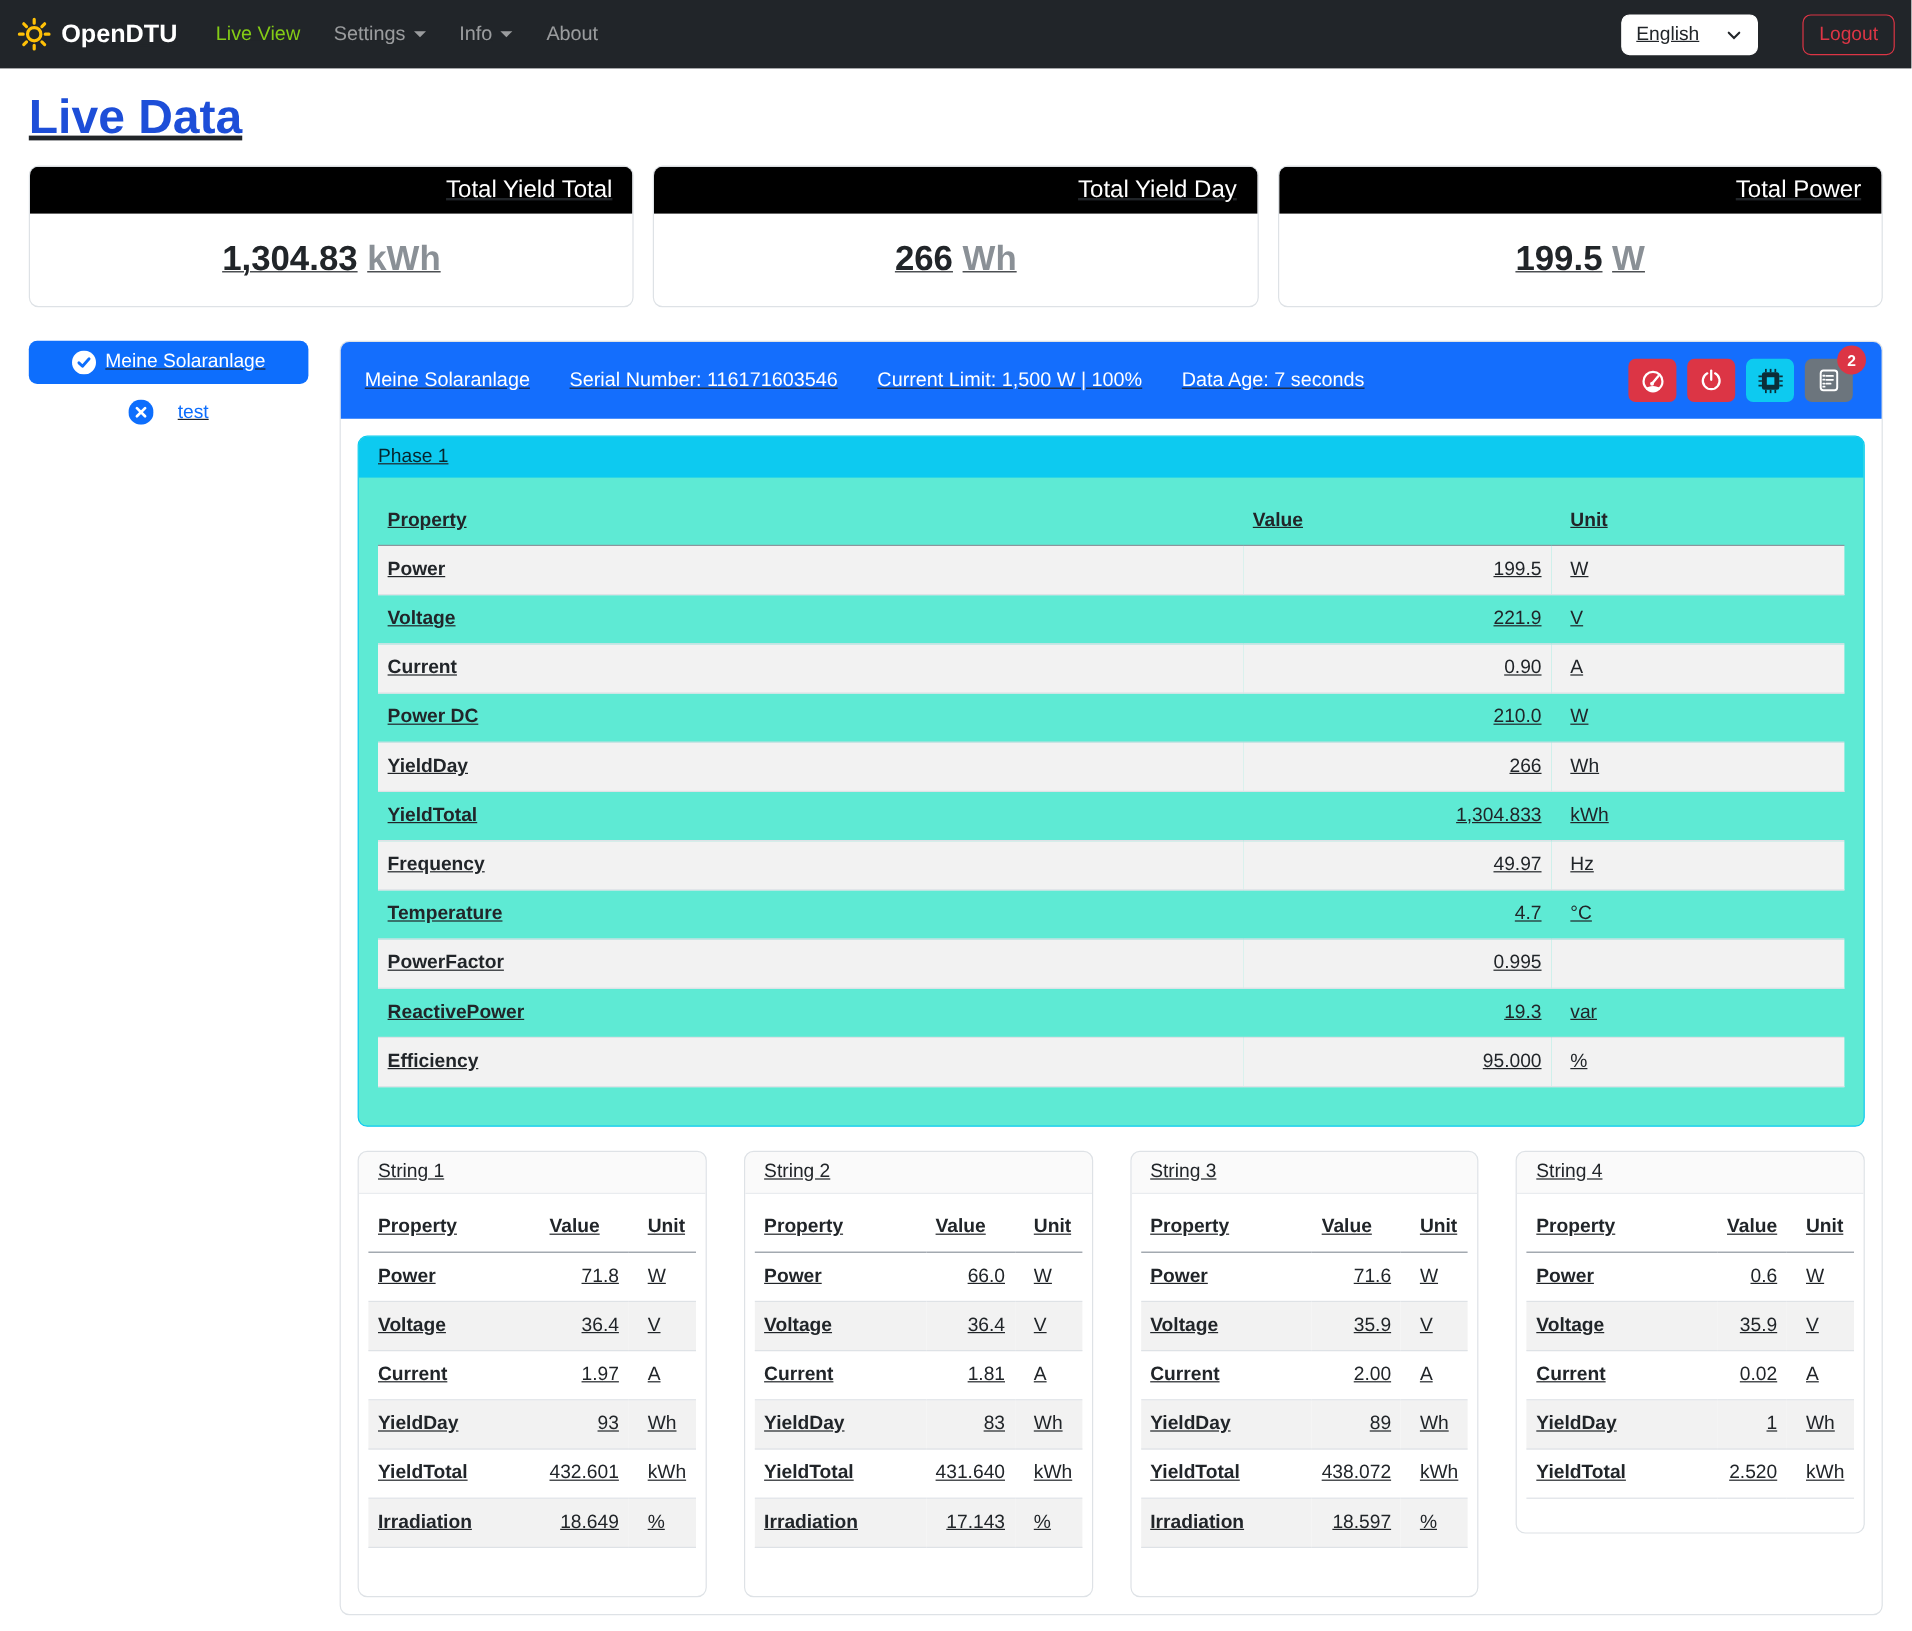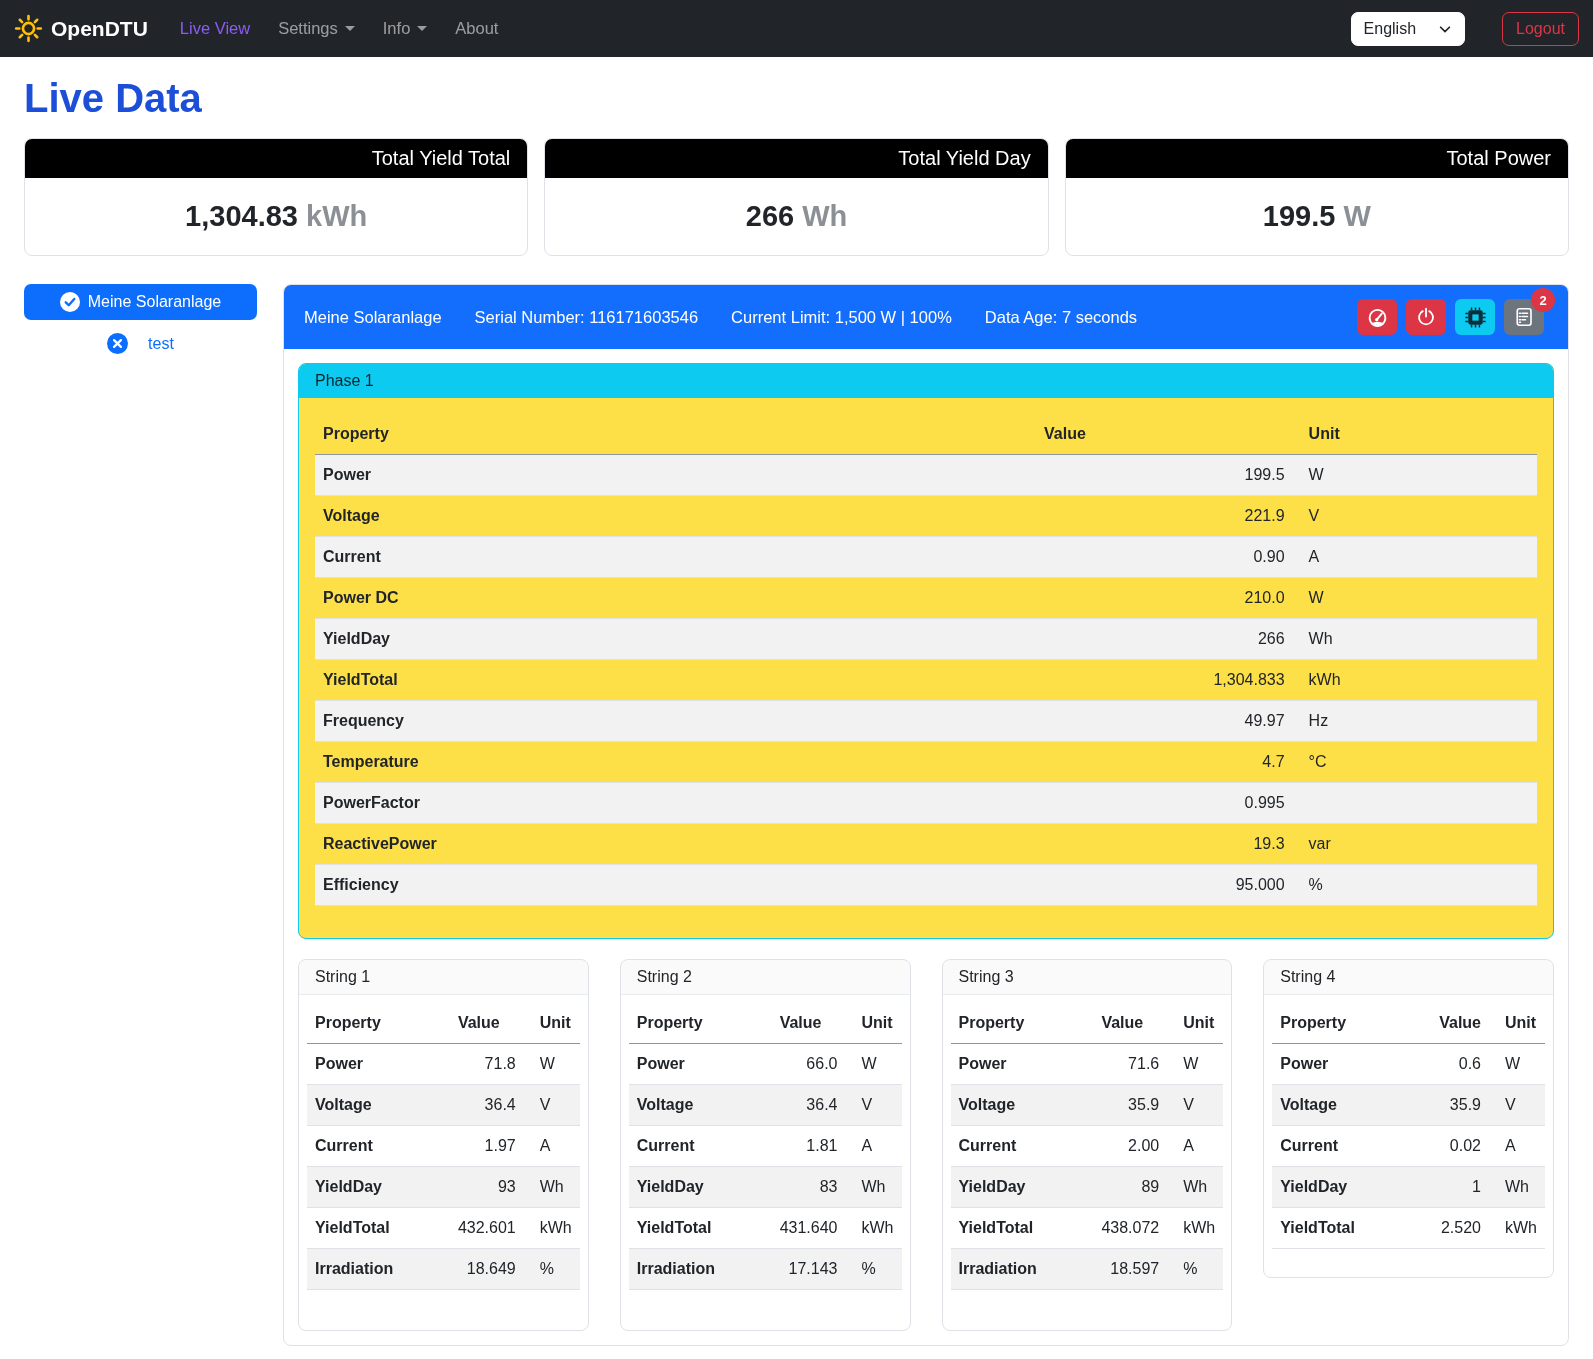--- a/index.html
+++ b/index.html
@@ -1,25 +1,25 @@
 <!DOCTYPE html>
 <html><head>
 <meta charset="utf-8">
 <style>
   * { box-sizing: border-box; }
   html, body { margin: 0; padding: 0; background: #fff; }
   body { font-family: "Liberation Sans", sans-serif; color: #212529; }
-  .page { width: 1593px; min-height: 1359px; background: #fff; }
+  .page { width: 1593px; min-height: 1359px; background: #fff; text-decoration: underline; }
 
   
   .navbar { height: 57px; background: #212529; display: flex; align-items: center; padding: 0 14px; }
   .brand { display: flex; align-items: center; gap: 8px; color: #fff; font-size: 21px; font-weight: 700; cursor: pointer; }
   .nav-links { display: flex; align-items: center; margin-left: 18px; }
   .nav-link { font-size: 16.5px; color: rgba(255,255,255,.55); padding: 8px 14px; cursor: pointer; display: flex; align-items: center; gap: 7px; }
-  .nav-link.active { color: #8b5cf6; }
+  .nav-link.active { color: #84cc16; }
   .caret { width: 0; height: 0; border-left: 5px solid transparent; border-right: 5px solid transparent; border-top: 5px solid rgba(255,255,255,.55); display: inline-block; }
   .nav-right { margin-left: auto; display: flex; align-items: center; }
   .lang-select { background: #fff; color: #212529; border-radius: 7px; font-size: 16px; padding: 7px 12px; display: flex; align-items: center; gap: 22px; cursor: pointer; border: 1px solid #fff; }
   .logout-btn { background: transparent; border: 1px solid #dc3545; color: #dc3545; font-size: 16px; border-radius: 7px; padding: 7px 13px; cursor: pointer; font-family: inherit; margin-left: 37px; }
 
   
   .container { padding: 0 24px; }
   h1.page-title { font-size: 40px; font-weight: 700; margin: 19px 0 17px 0; color: #1d4ed8; }
 
   
@@ -41,21 +41,21 @@
   .inv-header { background: #146efd; border-radius: 7px 7px 0 0; height: 64px; display: flex; align-items: center; gap: 33px; padding: 0 24px 0 20px; color: #fff; font-size: 16.5px; }
   .icon-group { margin-left: auto; display: flex; gap: 9px; align-items: center; }
   .icon-btn { width: 40px; height: 36px; border: none; border-radius: 6px; display: flex; align-items: center; justify-content: center; cursor: pointer; position: relative; padding: 0; }
   .icon-btn.red { background: #dc3545; }
   .icon-btn.cyan { background: #0dcaf0; }
   .icon-btn.grey { background: #6c757d; }
   .badge { position: absolute; top: -11px; right: -11px; background: #dc3545; color: #fff; width: 24px; height: 24px; border-radius: 50%; font-size: 13px; font-weight: 700; display: flex; align-items: center; justify-content: center; }
   .inv-body { padding: 14px; }
 
   
-  .phase-card { border: 1px solid #0dcaf0; border-radius: 8px; overflow: hidden; background: #fde047; }
+  .phase-card { border: 1px solid #0dcaf0; border-radius: 8px; overflow: hidden; background: #5eead4; }
   .phase-header { background: #0dcaf0; color: #06262e; font-size: 16px; padding: 8px 16px; }
   .phase-body { padding: 16px; }
 
   
   table.data-table { width: 100%; border-collapse: collapse; font-size: 16px; margin-bottom: 16px; }
   table.data-table th, table.data-table td { padding: 8px; line-height: 24px; }
   table.data-table thead th { text-align: left; border-bottom: 1px solid #8d959d; font-weight: 700; }
   table.data-table tbody tr { border-bottom: 1px solid #dee2e6; }
   td.cell-prop { font-weight: 700; }
   .col-val { text-align: right; width: 21%; }

